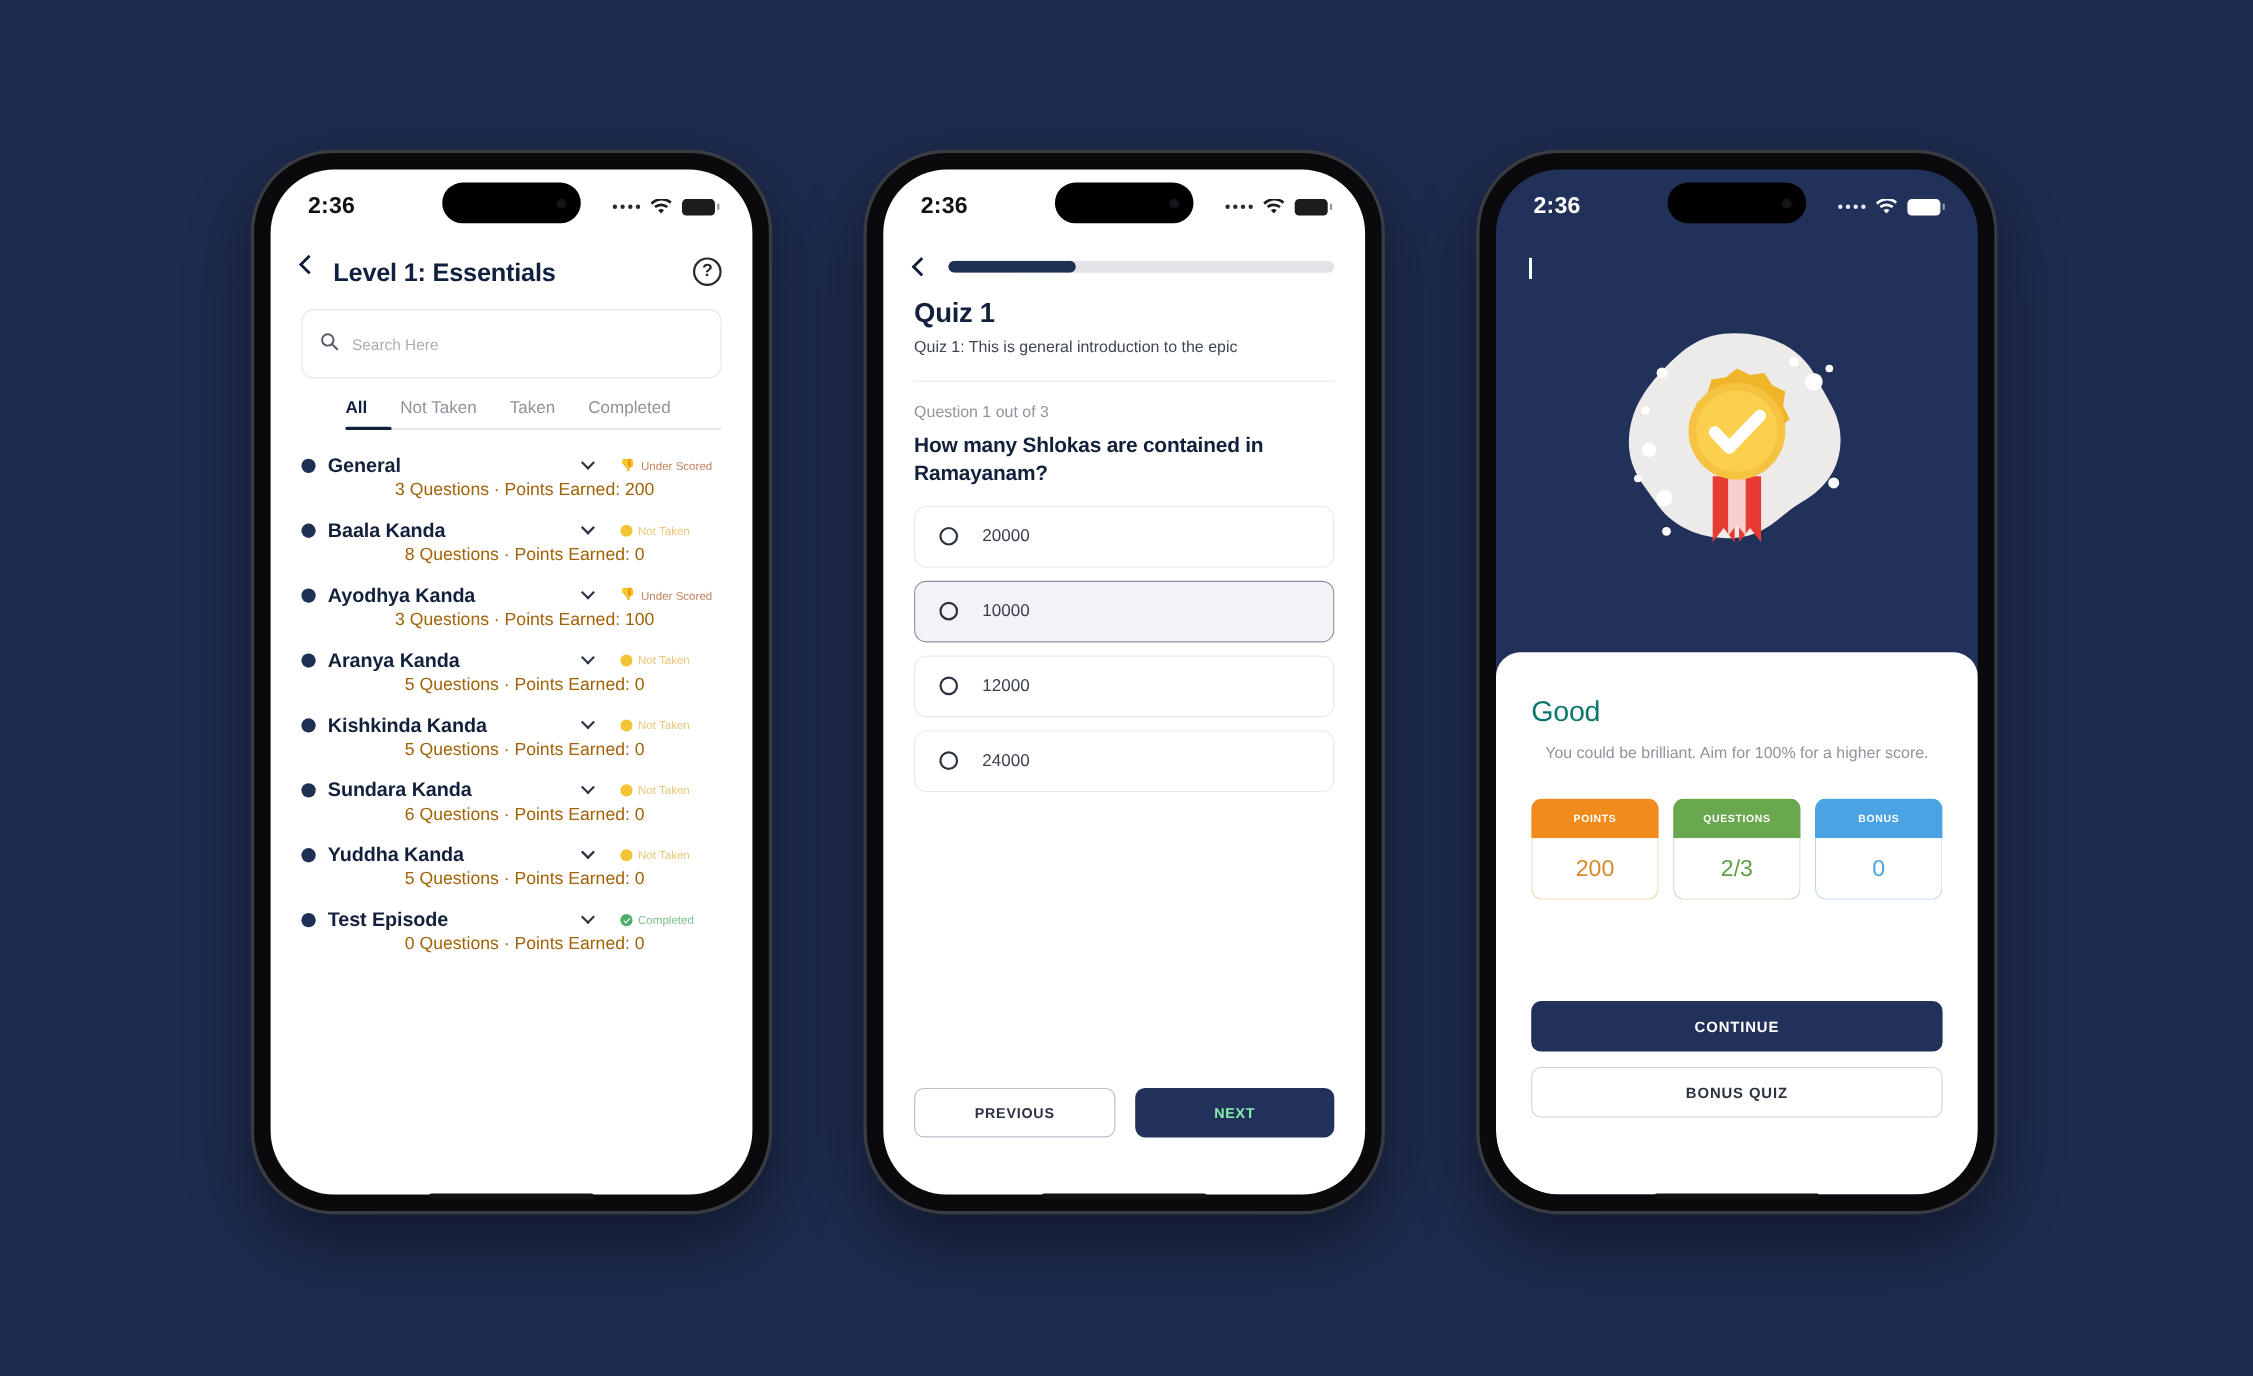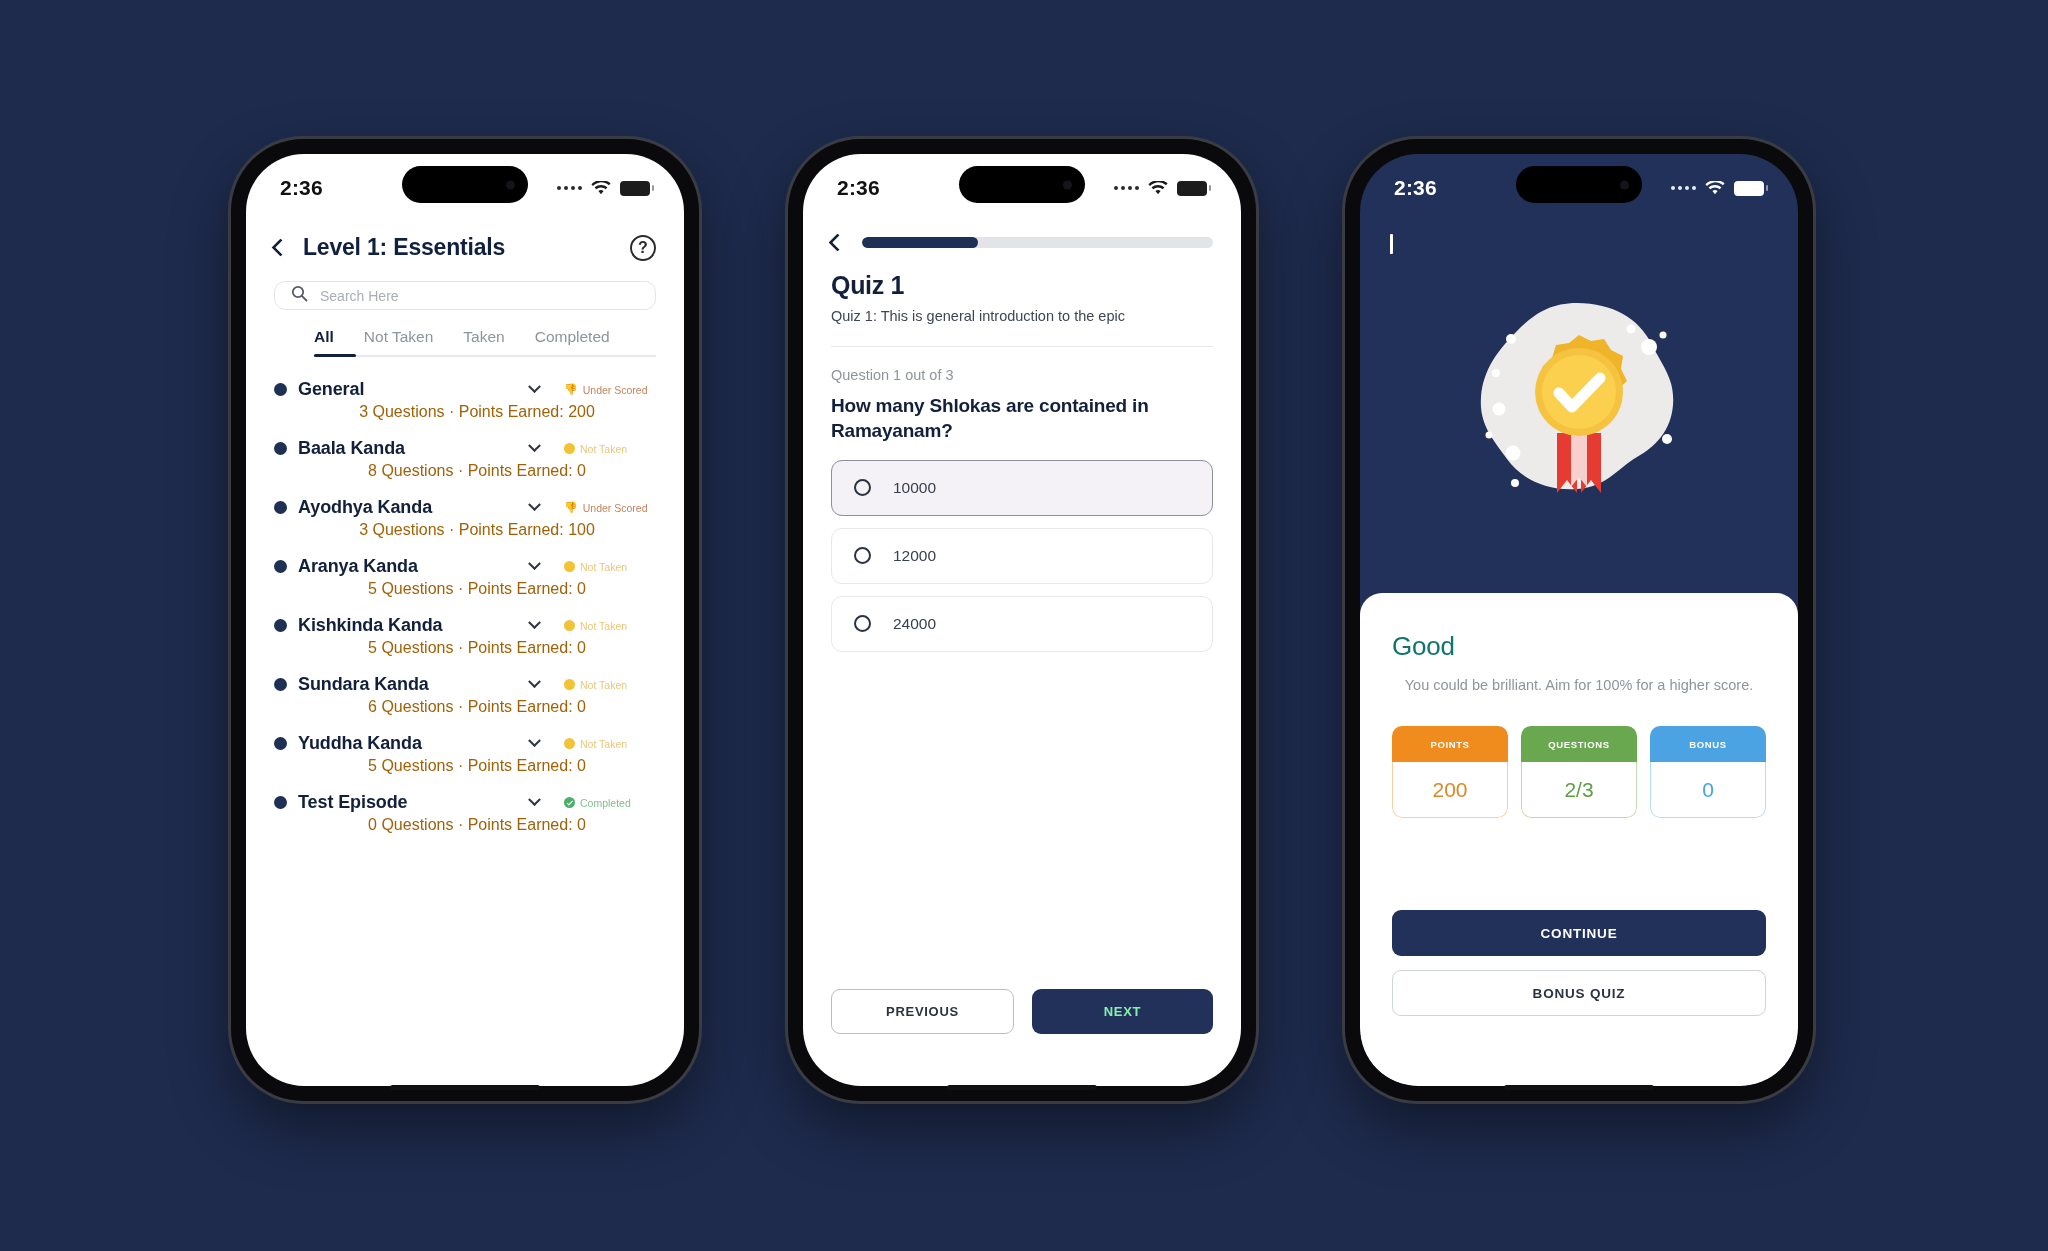--- a/index.html
+++ b/index.html
@@ -78,36 +78,36 @@
   
   .chev-left {
     width: 13px; height: 13px;
     border-left: 3px solid #13203c; border-bottom: 3px solid #13203c;
     transform: rotate(45deg); border-radius: 1px;
   }
   .navy .chev-left { border-color: #ffffff; }
 
   
   .p1-head {
-    display: flex; align-items: center; gap: 16px;
+    display: flex; gap: 16px;
     padding: 18px 28px 6px 28px;
   }
   .p1-title {
     font-size: 23px; font-weight: bold; color: #10203f; letter-spacing: -.2px;
   }
   .help-icon {
     margin-left: auto; width: 26px; height: 26px; border-radius: 50%;
     border: 2.4px solid #2a2a2a; color: #2a2a2a;
     font-size: 16px; font-weight: bold;
     display: flex; align-items: center; justify-content: center;
     line-height: 1;
   }
   .search-wrap { padding: 14px 28px 0 28px; }
   .search-box {
-    height: 29px; border: 1px solid #e3e5e9; border-radius: 11px;
+    height: 63px; border: 1px solid #e3e5e9; border-radius: 11px;
     display: flex; align-items: center; gap: 12px; padding: 0 16px;
     background: #fff;
   }
   .search-box input {
     border: 0; outline: 0; font-size: 14px; color: #9aa0a8;
     font-family: inherit; flex: 1; background: transparent;
   }
   .search-box input::placeholder { color: #a9aeb6; }
 
   .tabs {
@@ -419,20 +419,24 @@
           </span>
       </div>
 
       <div class="p2-body">
         <div class="quiz-title">Quiz 1</div>
         <div class="quiz-desc">Quiz 1: This is general introduction to the epic</div>
         <div class="hr"></div>
         <div class="q-count">Question 1 out of 3</div>
         <div class="q-text">How many Shlokas are contained in Ramayanam?</div>
         <div class="options" id="p2-options">
+            <div class="opt">
+              <span class="radio"></span>
+              <span class="opt-label">20000</span>
+            </div>
             <div class="opt sel">
               <span class="radio"></span>
               <span class="opt-label">10000</span>
             </div>
             <div class="opt">
               <span class="radio"></span>
               <span class="opt-label">12000</span>
             </div>
             <div class="opt">
               <span class="radio"></span>

